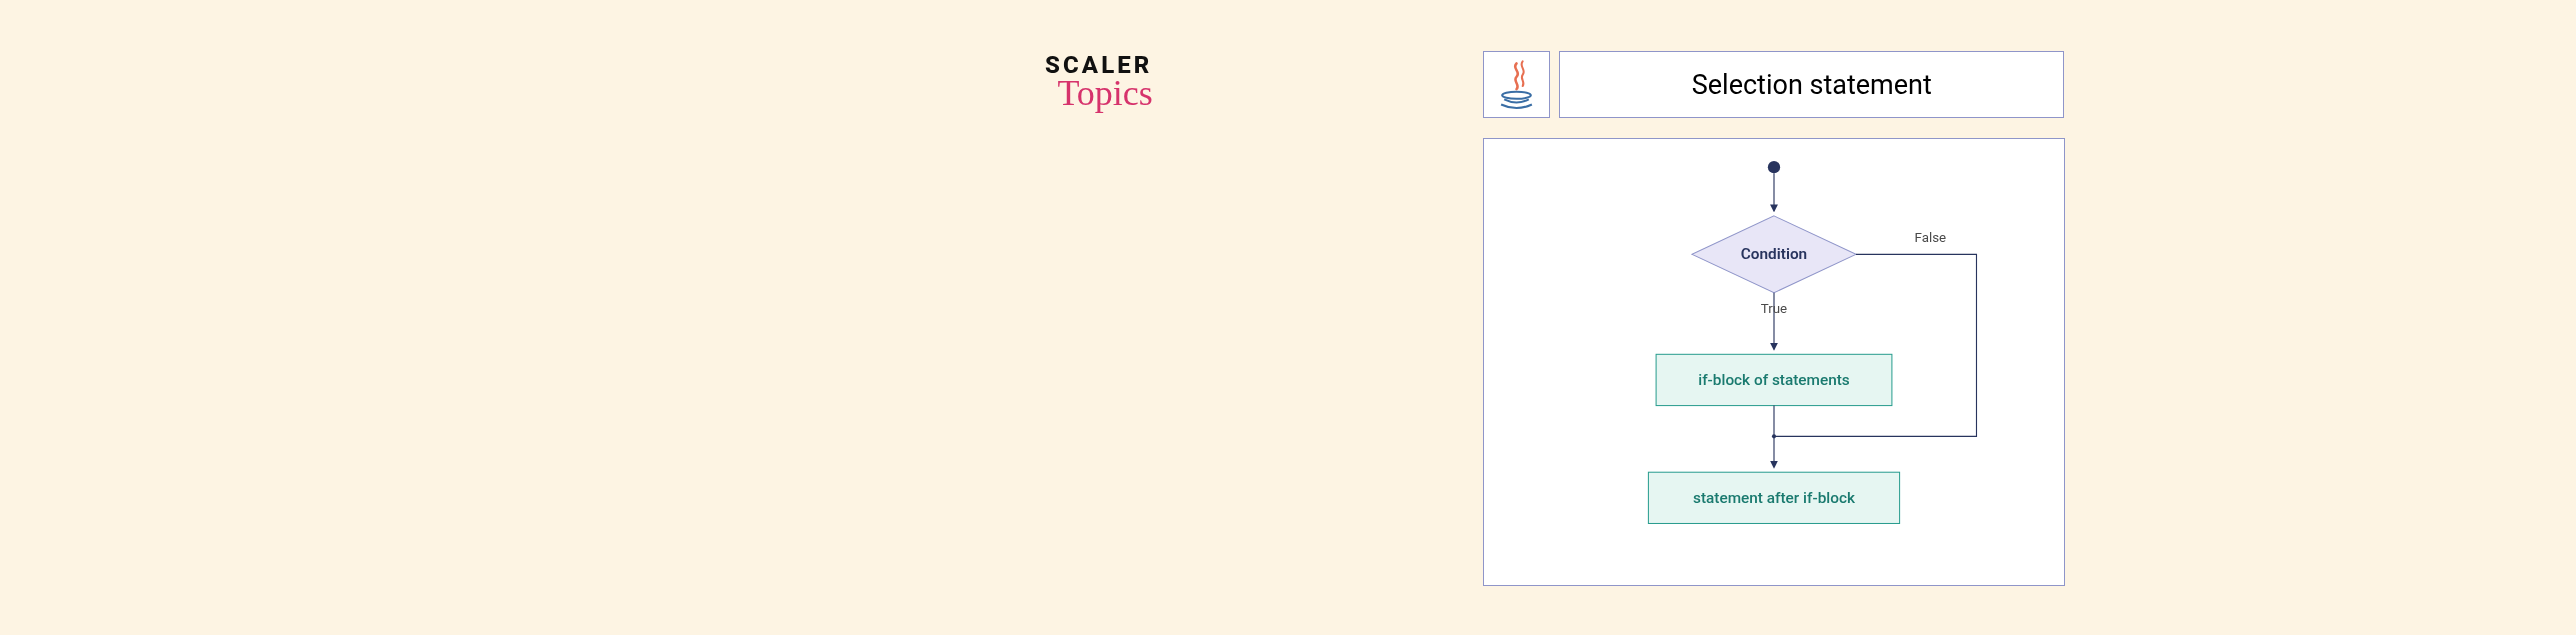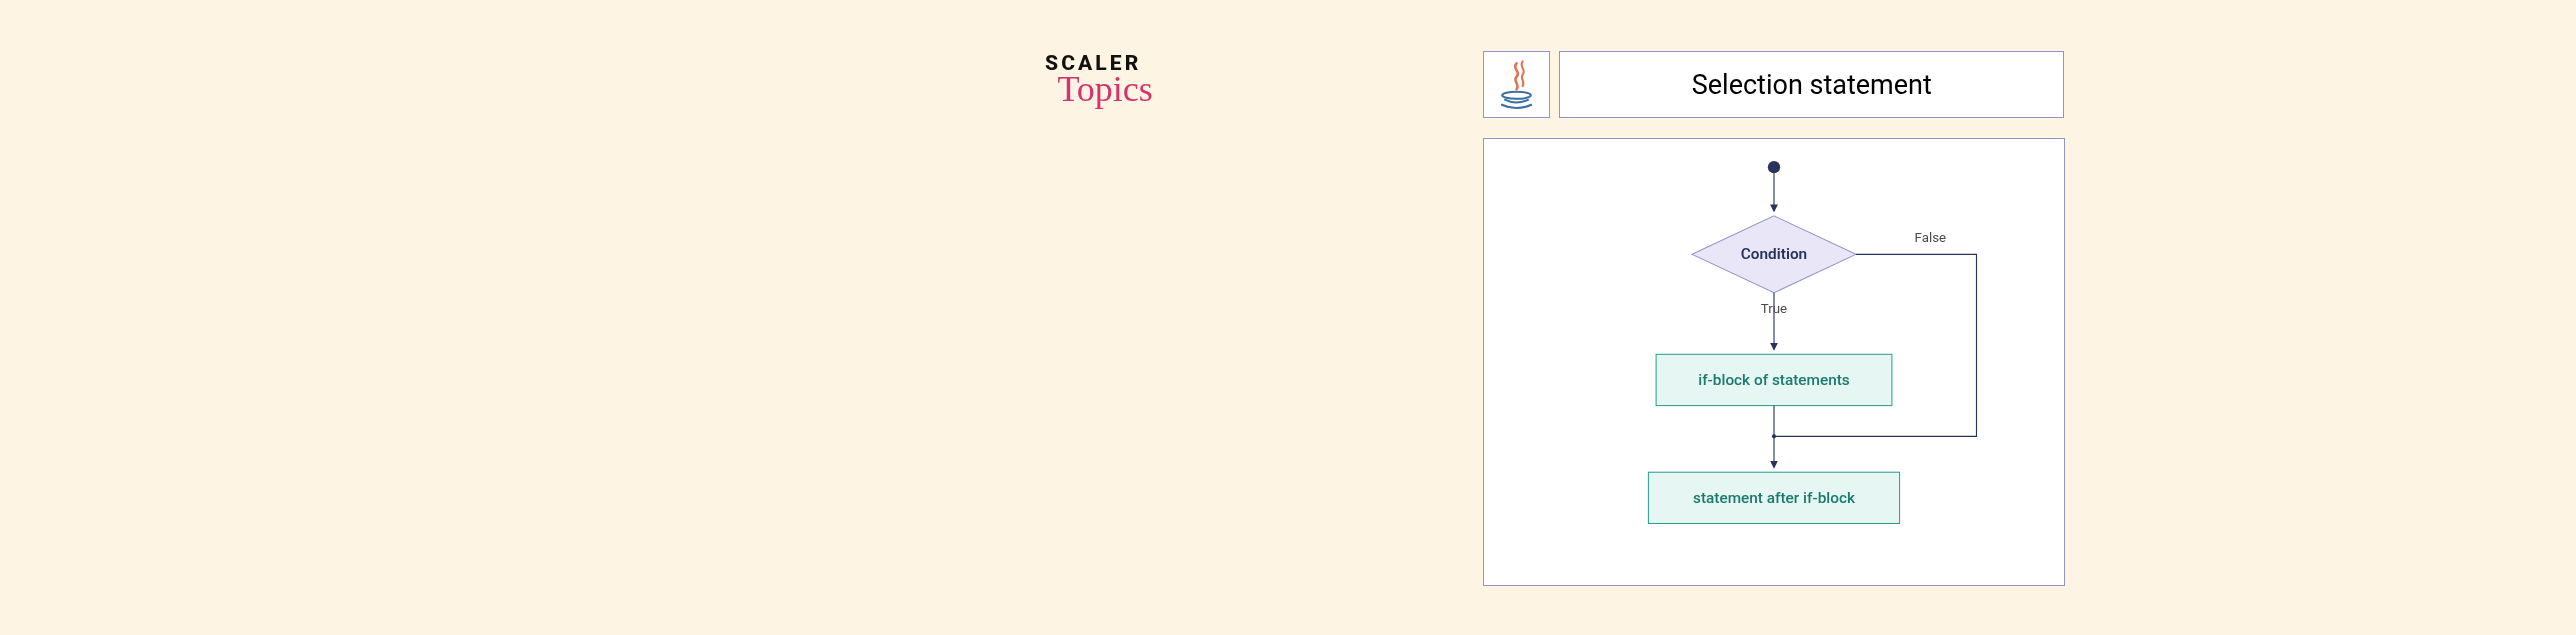--- a/index.html
+++ b/index.html
@@ -18,21 +18,21 @@
     height: 556px;
   }
   .logo {
     position: absolute;
     left: -88px;
     top: 10.3px;
   }
   .logo-scaler {
     font-weight: 800;
     letter-spacing: 3.1px;
-    font-size: 21px;
+    font-size: 24px;
     color: #111;
   }
   .logo-topics {
     font-family: "Brush Script MT", cursive;
     font-size: 36px;
     color: #d6336c;
     margin-top: -7.2px;
     margin-left: 12.4px;
   }
   .header-row {

